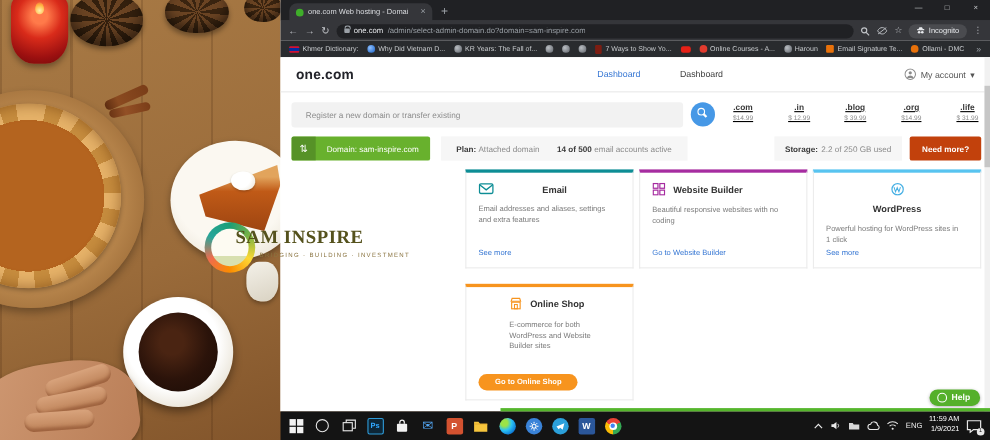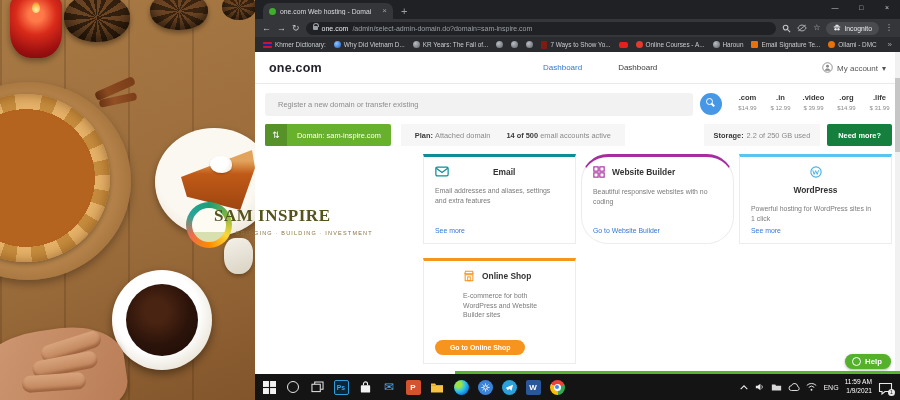--- a/index.html
+++ b/index.html
@@ -108,46 +108,46 @@
   .nav-dash { color:#3576d3; }
   .nav-ref { color:#3b3b3b; }
   .account { margin-left:auto; display:flex; align-items:flex-end; gap:4px; color:#555; font-size:8px; }
 
   .search-row { display:flex; align-items:flex-start; padding:9px 8px 0 10px; gap:7px; }
   .dsearch { width:478px; height:23px; background:#f2f2f2; border:none; border-radius:3px; font-size:7.5px; padding:0 13px; color:#555; font-family:"Liberation Sans",sans-serif; }
   .dsearch::placeholder { color:#8d8d8d; }
   .sbtn { width:22px; height:22px; border-radius:50%; background:#4698e6; border:none; position:relative; flex:0 0 auto; }
   .mag { position:absolute; left:6px; top:5px; width:7px; height:7px; border:1.5px solid #fff; border-radius:50%; }
   .mag::after { content:""; position:absolute; width:4px; height:1.5px; background:#fff; transform:rotate(45deg); right:-3.2px; bottom:-1.4px; }
-  .tlds { display:flex; gap:8px; margin-left:6px; }
+  .tlds { display:flex; gap:26px; margin-left:6px;text-decoration:underline; }
   .tld { width:25px; text-align:center; }
   .tld-n { font-size:7.6px; font-weight:bold; color:#3a3a3a; }
   .tld-p { font-size:6px; color:#8a8a8a; line-height:1.35; margin-top:2px; }
 
   .dbar { display:flex; align-items:center; margin:8px 8px 0 10px; height:22px; font-size:7.4px; }
   .db-green { display:flex; align-items:center; background:#68b12d; color:#fff; height:22px; border-radius:2px; overflow:hidden; }
   .db-ic { width:22px; height:22px; background:#569227; display:flex; align-items:center; justify-content:center; color:#fff; font-size:9px; }
   .db-dom { padding:0 10px; font-weight:normal; white-space:nowrap; }
   .db-plan { display:flex; gap:16px; background:#f6f6f6; height:22px; align-items:center; padding:0 14px; margin-left:10px; color:#8a8a8a; white-space:nowrap; }
   .db-strong { color:#3a3a3a; font-weight:bold; }
   .db-right { margin-left:auto; display:flex; align-items:center; gap:7px; }
   .db-store { background:#f6f6f6; height:22px; display:flex; align-items:center; gap:3px; padding:0 10px; color:#8a8a8a; white-space:nowrap; }
-  .db-need { background:#15803d; color:#fff; height:22px; display:flex; align-items:center; padding:0 11px; font-weight:bold; border-radius:2px; border:none; font-size:7.4px; }
+  .db-need { background:#c2410c; color:#fff; height:22px; display:flex; align-items:center; padding:0 11px; font-weight:bold; border-radius:2px; border:none; font-size:7.4px; }
 
   .cards { position:absolute; left:168px; right:8px; top:102px; display:grid;
     grid-template-columns:repeat(3, 1fr); grid-template-rows:90px 106px; gap:14px 5px; }
   .card { background:#fff; border:1px solid #ececec; border-top:3px solid #999; padding:9px 11px; position:relative; }
   .card-head { display:flex; align-items:center; gap:7px; }
   .card-title { font-size:8.4px; font-weight:bold; color:#333; }
   .card-desc { font-size:6.9px; color:#7a7a7a; margin-top:9px; line-height:1.4; padding-right:6px; }
   .card-link { position:absolute; bottom:9px; left:11px; font-size:6.9px; color:#3576d3; text-decoration:none; }
   .card-btn { position:absolute; bottom:8px; left:11px; background:#f7941e; color:#fff; font-size:6.9px; font-weight:bold;
     padding:4px 15px; border-radius:10px; border:none; }
   .c-email { border-top-color:#0d8d95; } .c-email .card-head { color:#0d8d95;gap:44px; }
-  .c-builder { border-top-color:#a62ca0;border-radius:27px; } .c-builder .card-head { color:#a62ca0; }
+  .c-builder { border-top-color:#a62ca0; } .c-builder .card-head { color:#a62ca0; }
   .c-wp { border-top-color:#58c4f0; } .c-wp .card-head { color:#47b0e4;flex-direction:column; }
   .c-shop { border-top-color:#f7941e;padding-left:39px; } .c-shop .card-head { color:#f7941e; }
   .c-photo { border-top-color:#a8cc3d; } .c-photo .card-head { color:#93bd2a; }
   .card-empty { border:none; }
 
   .helpbtn { position:absolute; right:9px; bottom:5px; background:#55b02b; color:#fff; border:none; border-radius:10px;
     padding:3px 9px 3px 7px; font-size:7.8px; font-weight:bold; display:flex; align-items:center; gap:4px; box-shadow:0 1px 3px rgba(0,0,0,.3); }
   .help-ic { width:9px; height:9px; border:1.4px solid #fff; border-radius:50%; display:inline-block; }
 
   .pg-scroll { position:absolute; right:0; top:0; bottom:0; width:5px; background:#f1f1f1; }
@@ -340,21 +340,21 @@
         <div class="tlds">
           <div class="tld">
               <div class="tld-n">.com</div>
               <div class="tld-p">$14.99</div>
             </div>
           <div class="tld">
               <div class="tld-n">.in</div>
               <div class="tld-p">$ 12.99</div>
             </div>
           <div class="tld">
-              <div class="tld-n">.video</div>
+              <div class="tld-n">.blog</div>
               <div class="tld-p">$ 39.99</div>
             </div>
           <div class="tld">
               <div class="tld-n">.org</div>
               <div class="tld-p">$14.99</div>
             </div>
           <div class="tld">
               <div class="tld-n">.life</div>
               <div class="tld-p">$ 31.99</div>
             </div>

